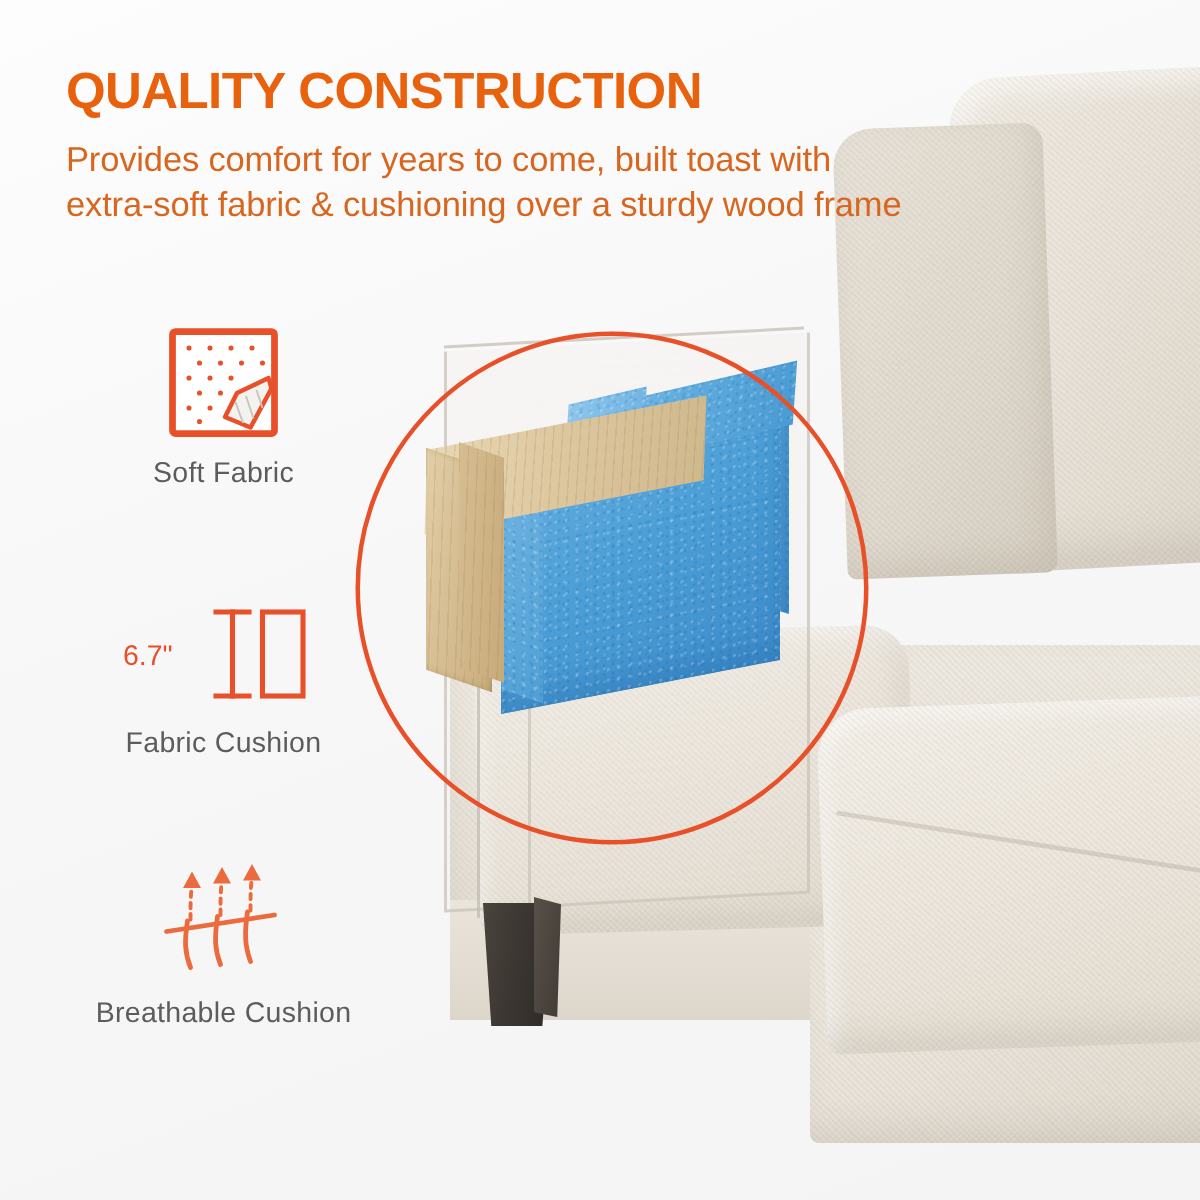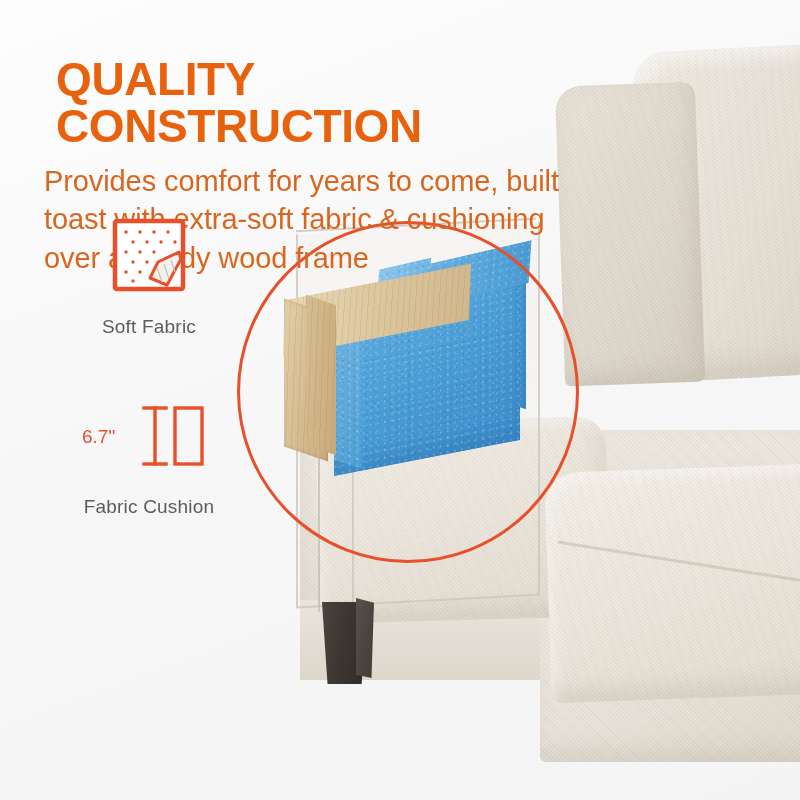--- a/index.html
+++ b/index.html
@@ -10,39 +10,39 @@
   }
   #root{
     position:relative;width:800px;height:800px;
     background:linear-gradient(160deg,#fdfdfd 0%,#f7f7f8 45%,#f4f4f5 100%);
     overflow:hidden;
   }
 
   
   .header{position:absolute;left:44px;top:44px;width:580px;}
   .title{
-    font-size:46px;line-height:1.02;font-weight:bold;
-    letter-spacing:-0.4px;color:#E8610D;margin:12px;
+    font-size:34px;line-height:1.02;font-weight:bold;
+    letter-spacing:-0.4px;color:#E8610D;margin:0;
     font-family:"Liberation Sans", sans-serif;
   }
   .subtitle{
-    margin:12px 0 0 0;font-size:29px;line-height:1.33;
+    margin:12px 0 0 0;font-size:23px;line-height:1.33;
     color:#D9661E;font-weight:400;letter-spacing:-0.1px;
     max-width:560px;
   }
 
   
   .features{position:absolute;left:44px;top:212px;width:210px;}
   .feature{position:relative;height:180px;}
   .f-icon{
     height:86px;display:flex;align-items:center;justify-content:center;
   }
   .f-label{
     text-align:center;color:#5c5c5c;font-size:19px;line-height:1.28;
-    font-weight:300;letter-spacing:0.2px;margin-top:17px;
+    font-weight:300;letter-spacing:0.2px;margin-top:6px;
   }
 
   
   .photo{position:absolute;left:0;top:0;width:800px;height:800px;}
 
   .sofa-wrap{position:absolute;left:0;top:0;width:800px;height:800px;}
 
   
   .back-cushion{
     position:absolute;left:640px;top:48px;width:200px;height:330px;
@@ -333,15 +333,38 @@
             <line x1="70" y1="13" x2="92" y2="13"></line>
             <line x1="81" y1="13" x2="81" y2="69"></line>
             <line x1="70" y1="69" x2="92" y2="69"></line>
           </g>
           <rect x="101" y="13" width="27" height="56" fill="none" stroke="#E8502A" stroke-width="3.4"></rect>
         </svg>
       </div>
       <div class="f-label">Fabric Cushion</div>
     </div>
 
+    <div class="feature">
+      <div class="f-icon">
+        <svg class="icon-svg" width="92" height="84" viewBox="0 0 92 84" aria-hidden="true">
+          <g stroke="#EC6B3E" stroke-width="3.2" fill="none" stroke-linecap="round">
+            <line x1="8" y1="48" x2="80" y2="37"></line>
+            <path d="M22 41 C20 54 20 62 24 72"></path>
+            <path d="M42 38 C40 52 40 60 44 70"></path>
+            <path d="M62 35 C60 49 60 57 64 68"></path>
+          </g>
+          <g stroke="#EC6B3E" stroke-width="2.6" fill="none" stroke-linecap="round" stroke-dasharray="3.5 4">
+            <path d="M24 40 C24 30 24 24 25 17"></path>
+            <path d="M44 37 C44 27 44 21 45 14"></path>
+            <path d="M64 34 C64 25 64 19 65 12"></path>
+          </g>
+          <g fill="#EC6B3E">
+            <path d="M25 8 L31 19 L19 19 Z"></path>
+            <path d="M45 5 L51 16 L39 16 Z"></path>
+            <path d="M65 3 L71 14 L59 14 Z"></path>
+          </g>
+        </svg>
+      </div>
+      <div class="f-label">Breathable Cushion</div>
+    </div>
 
   </div>
 </div>
 
 </body></html>

